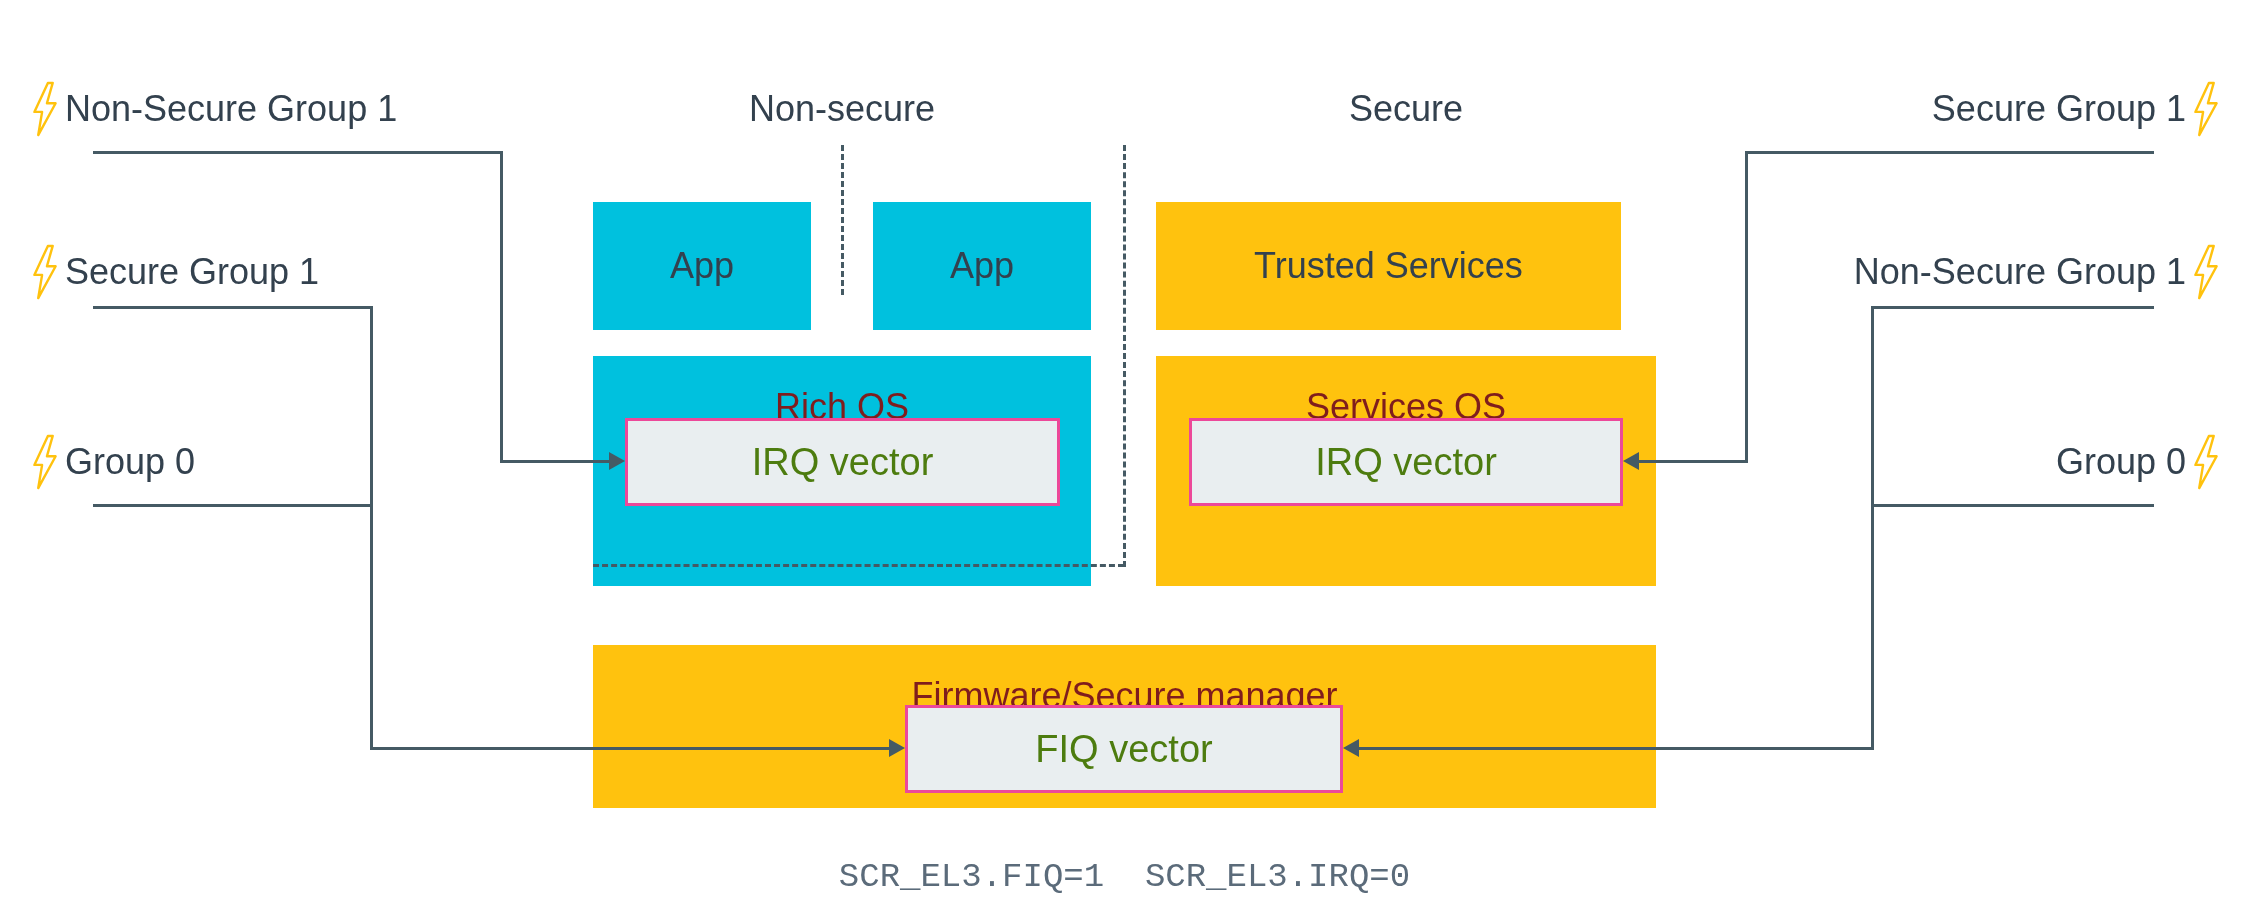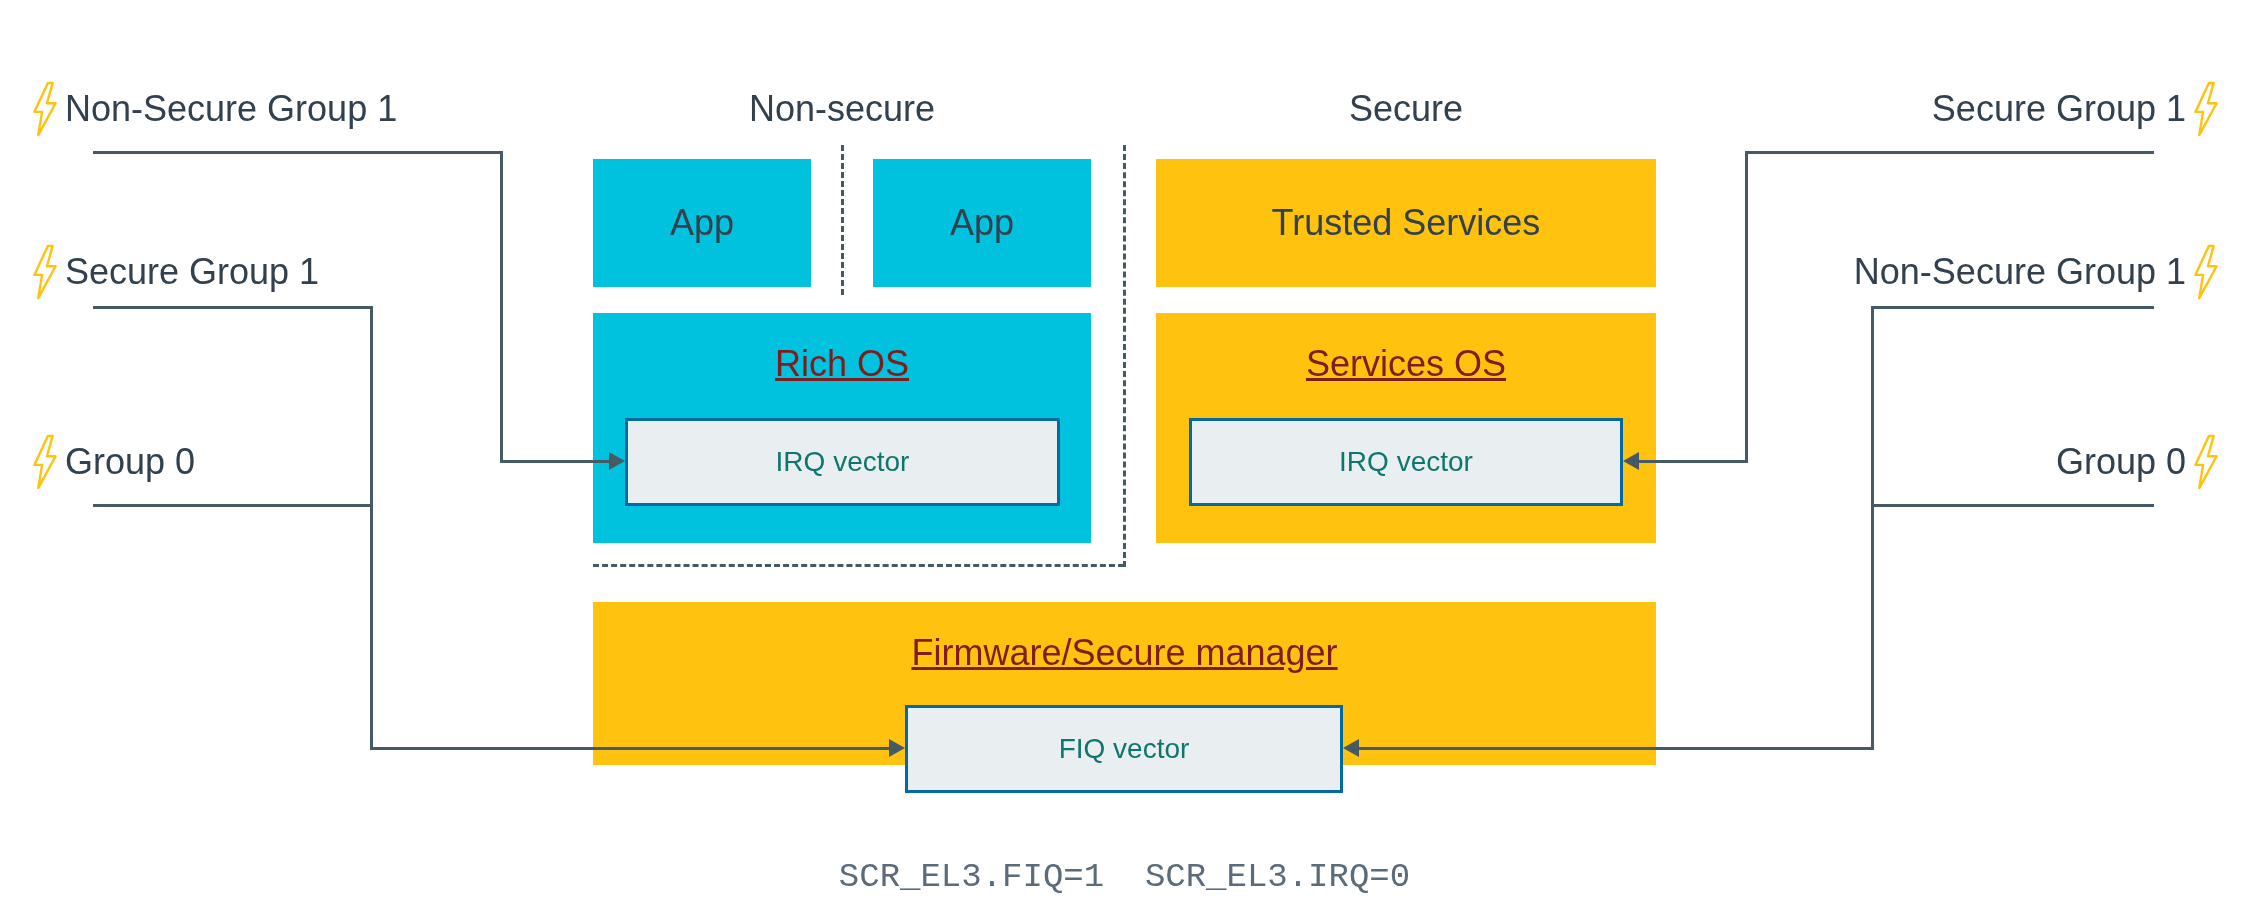--- a/index.html
+++ b/index.html
@@ -18,42 +18,43 @@
   }
   
   .box {
     position: absolute;
     display: flex;
     align-items: center;
     justify-content: center;
     font-size: 36px;
     color: #33414e;
     z-index: 1;
+    margin-top: 43px;
   }
   .box-cyan   { background: #00c1de; }
   .box-yellow { background: #ffc20e; }
   .box-title {
     position: absolute;
     top: 30px;
     left: 0;
     width: 100%;
     text-align: center;
     font-size: 36px;
     color: #7f1d1d;
     text-decoration: underline;
   }
   .vector-box {
     position: absolute;
     display: flex;
     align-items: center;
     justify-content: center;
     background: #e9eef0;
-    border: 3px solid #0369a1;
-    font-size: 28px;
-    color: #0f766e;
+    border: 3px solid #ec4899;
+    font-size: 38px;
+    color: #4d7c0f;
     box-sizing: border-box;
     z-index: 2;
   }
   
   .section-header {
     position: absolute;
     text-align: center;
     font-size: 36px;
     color: #33414e;
     z-index: 1;
@@ -166,21 +167,21 @@
     </svg>
   </div>
 
   <div class="box box-cyan" style="left:593px; top:159px; width:218px; height:128px;">App</div>
   <div class="box box-cyan" style="left:873px; top:159px; width:218px; height:128px;">App</div>
   <div class="box box-cyan" style="left:593px; top:313px; width:498px; height:230px;">
     <span class="box-title">Rich OS</span>
   </div>
   <div class="vector-box" style="left:625px; top:418px; width:435px; height:88px;">IRQ vector</div>
 
-  <div class="box box-yellow" style="left:1156px; top:159px; width:500px; height:128px;text-align:right;">Trusted Services</div>
+  <div class="box box-yellow" style="left:1156px; top:159px; width:465px; height:128px;text-align:right;">Trusted Services</div>
   <div class="box box-yellow" style="left:1156px; top:313px; width:500px; height:230px;">
     <span class="box-title">Services OS</span>
   </div>
   <div class="vector-box" style="left:1189px; top:418px; width:434px; height:88px;">IRQ vector</div>
 
   <div class="box box-yellow" style="left:593px; top:602px; width:1063px; height:163px;">
     <span class="box-title">Firmware/Secure manager</span>
   </div>
   <div class="vector-box" style="left:905px; top:705px; width:438px; height:88px;">FIQ vector</div>
 

